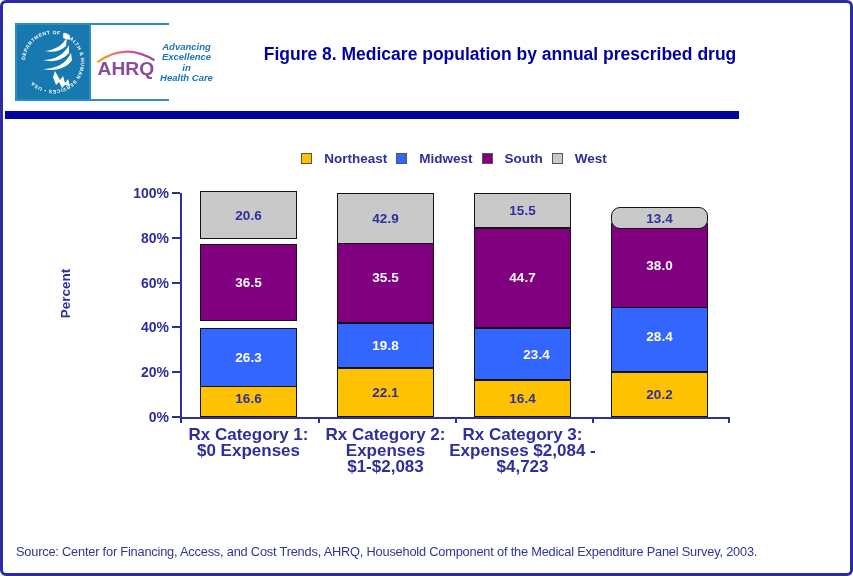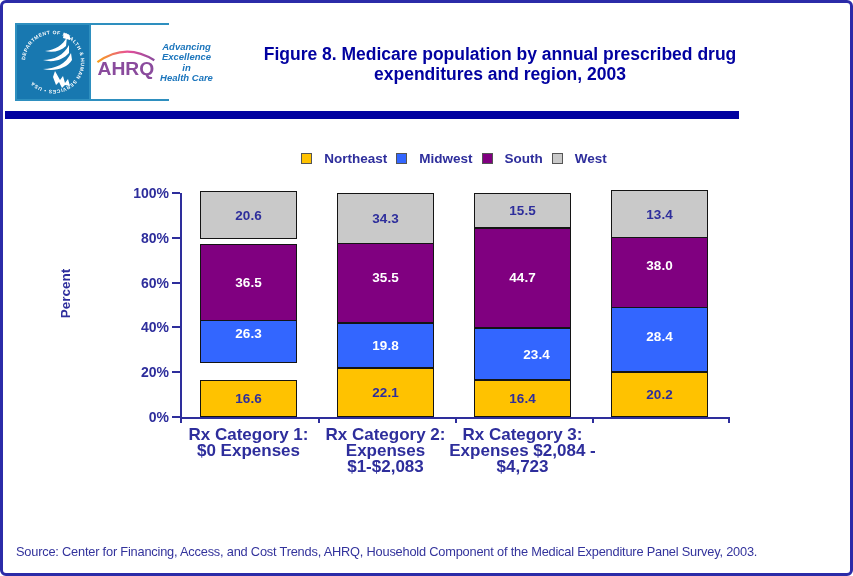--- a/index.html
+++ b/index.html
@@ -86,21 +86,20 @@
       <div class="tagline">
         <div>Advancing</div>
         <div>Excellence in</div>
         <div>Health Care</div>
       </div>
     </div>
   </div>
 
   <div class="title">
     <div>Figure 8. Medicare population by annual prescribed drug</div>
-    <div>expenditures and region, 2003</div>
   </div>
 
   <div class="navy-bar"></div>
 
   <div class="legend" id="legend">
       <div class="legend-item">
         <span class="legend-swatch" style="background: rgb(255, 194, 0);"></span>
         <span class="legend-label">Northeast</span>
       </div>
       <div class="legend-item">
@@ -132,42 +131,42 @@
       <div class="y-tick" style="top: 223px;"></div>
       <div class="y-tick" style="top: 178.2px;"></div>
       <div class="y-tick" style="top: 133.4px;"></div>
       <div class="y-tick" style="top: 88.6px;"></div>
       <div class="y-tick" style="top: 43.8px;"></div>
       <div class="y-tick" style="top: -1px;"></div>
       <div class="bar" style="left: 18px; width: 97px;">
         <div class="segment" style="bottom: 0px; height: 37.184px; background: rgb(255, 194, 0);">
           <span class="seg-label" style="color: rgb(46, 46, 156);">16.6</span>
         </div>
-        <div class="segment" style="bottom: 54px; height: 58.912px; background: rgb(51, 102, 255);">
+        <div class="segment" style="bottom: 30px; height: 58.912px; background: rgb(51, 102, 255);">
           <span class="seg-label" style="color: rgb(255, 255, 255);">26.3</span>
         </div>
         <div class="segment" style="bottom: 96.096px; height: 77px; background: rgb(128, 0, 128);">
           <span class="seg-label" style="color: rgb(255, 255, 255);">36.5</span>
         </div>
         <div class="segment" style="bottom: 177.856px; height: 48px; background: rgb(201, 201, 201);">
           <span class="seg-label" style="color: rgb(46, 46, 156);">20.6</span>
         </div>
       </div>
       <div class="bar" style="left: 155px; width: 97px;">
         <div class="segment" style="bottom: 0px; height: 49.504px; background: rgb(255, 194, 0);">
           <span class="seg-label" style="color: rgb(46, 46, 156);">22.1</span>
         </div>
         <div class="segment" style="bottom: 49.504px; height: 44.352px; background: rgb(51, 102, 255);">
           <span class="seg-label" style="color: rgb(255, 255, 255);">19.8</span>
         </div>
         <div class="segment" style="bottom: 93.856px; height: 92px; background: rgb(128, 0, 128);">
           <span class="seg-label" style="color: rgb(255, 255, 255);">35.5</span>
         </div>
         <div class="segment" style="bottom: 173.376px; height: 50.624px; background: rgb(201, 201, 201);">
-          <span class="seg-label" style="color: rgb(46, 46, 156);">34.3</span>
+          <span class="seg-label" style="color: rgb(46, 46, 156);">42.9</span>
         </div>
       </div>
       <div class="bar" style="left: 292px; width: 97px;">
         <div class="segment" style="bottom: 0px; height: 36.736px; background: rgb(255, 194, 0);">
           <span class="seg-label" style="color: rgb(46, 46, 156);">16.4</span>
         </div>
         <div class="segment" style="bottom: 36.736px; height: 52.416px; background: rgb(51, 102, 255); padding-left: 28px;">
           <span class="seg-label" style="color: rgb(255, 255, 255);">23.4</span>
         </div>
         <div class="segment" style="bottom: 89.152px; height: 100.128px; background: rgb(128, 0, 128);">
@@ -180,21 +179,21 @@
       <div class="bar" style="left: 429px; width: 97px;">
         <div class="segment" style="bottom: 0px; height: 45.248px; background: rgb(255, 194, 0);">
           <span class="seg-label" style="color: rgb(46, 46, 156);">20.2</span>
         </div>
         <div class="segment" style="bottom: 45.248px; height: 71px; background: rgb(51, 102, 255);">
           <span class="seg-label" style="color: rgb(255, 255, 255);">28.4</span>
         </div>
         <div class="segment" style="bottom: 108.864px; height: 85.12px; background: rgb(128, 0, 128);">
           <span class="seg-label" style="color: rgb(255, 255, 255);">38.0</span>
         </div>
-        <div class="segment" style="bottom: 179px; height: 48px; background: rgb(201, 201, 201);">
+        <div class="segment" style="bottom: 188px; height: 22px; background: rgb(201, 201, 201); border-radius: 9px;">
           <span class="seg-label" style="color: rgb(46, 46, 156);">13.4</span>
         </div>
       </div>
       <div class="x-tick" style="left: -2px;"></div>
       <div class="x-tick" style="left: 135.5px;"></div>
       <div class="x-tick" style="left: 272.5px;"></div>
       <div class="x-tick" style="left: 409.5px;"></div>
       <div class="x-tick" style="left: 546px;"></div>
     </div>
 

